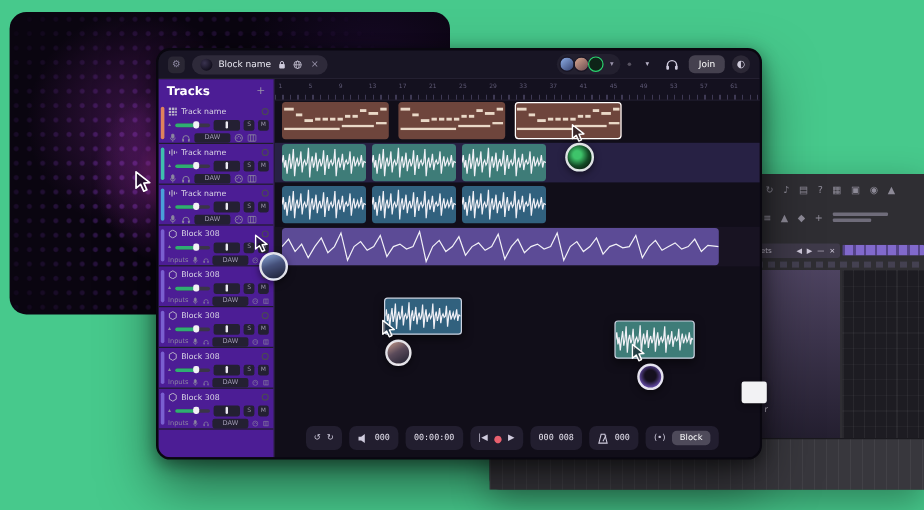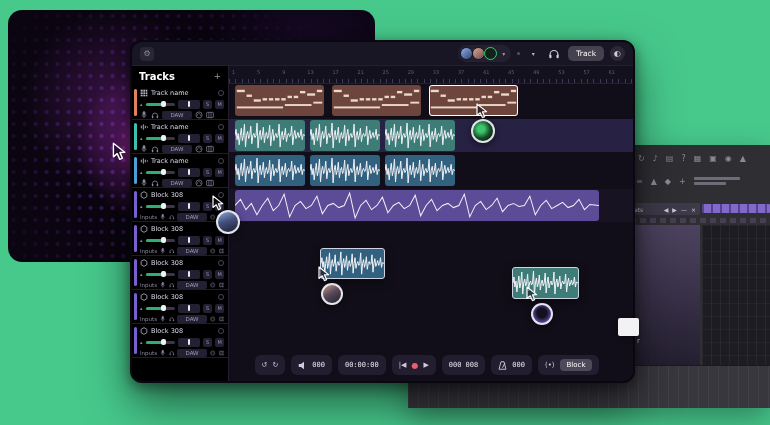--- a/index.html
+++ b/index.html
@@ -77,21 +77,21 @@
   .tb-chevron { font-size:6px; color:#9a94ab; }
   .tb-dot { width:3px; height:3px; border-radius:50%; background:#55515f; }
   .tb-mini { width:14px; height:14px; border-radius:4px; display:flex; align-items:center; justify-content:center;
              color:#b9b4c8; font-size:6px; }
   .tb-icon-btn { width:16px; height:16px; display:flex; align-items:center; justify-content:center; color:#cfcbdd; }
   .start-btn { background:#45414f; color:#fff; font-size:7.5px; border-radius:5px; padding:3px 8px; }
   .round-btn { width:15px; height:15px; border-radius:50%; background:#2c2836; color:#d0ccdc; font-size:8px;
                display:flex; align-items:center; justify-content:center; }
 
   
-  .tracks-panel { position:absolute; left:0; top:24px; width:97px; bottom:0; background:#000000;
+  .tracks-panel { position:absolute; left:0; top:24px; width:97px; bottom:0; background:#4c1d95;
                   border-right:1px solid #241f30; overflow:hidden; }
   .tp-head { height:20px; display:flex; align-items:center; justify-content:space-between; padding:0 7px; }
   .tp-title { font-size:10px; font-weight:bold; color:#fff; }
   .tp-add { color:#9a94ab; font-size:9px; }
   .track { position:relative; height:34px; border-bottom:1px solid #201c2c; padding:2px 4px 2px 8px; }
   .stripe { position:absolute; left:2px; top:3px; bottom:3px; width:2.5px; border-radius:2px; }
   .t-row1 { display:flex; align-items:center; gap:3px; height:10px; }
   .t-icon { width:8px; height:8px; color:#b9b4c8; }
   .t-name { font-size:6.5px; color:#dbd7e6; white-space:nowrap; }
   .t-arm { width:6px; height:6px; border:1px solid #4a4658; border-radius:50%; margin-left:auto; }
@@ -290,37 +290,48 @@
   </div>
   <div class="fl-grid"></div>
   <div class="fl-bottom"></div>
 </div>
 <div class="white-box"></div>
 
 <div class="main-window">
 
   <div class="titlebar">
     <div class="tb-menu">⚙</div>
+    <div class="tab-pill">
+      <span class="tab-avatar"></span>
+      <span class="tab-title">Block name</span>
+      <svg class="t-mini" style="color:#cfcbdd">
+          <use href="#i-lock"></use>
+        </svg>
+      <svg class="t-mini" style="color:#cfcbdd">
+          <use href="#i-globe"></use>
+        </svg>
+      <span class="tab-x">×</span>
+    </div>
     <div class="tb-spacer"></div>
     <div class="avatar-stack">
       <span class="tb-av a1"></span>
       <span class="tb-av a2"></span>
       <span class="tb-av a3"></span>
       <span class="tb-chevron">▾</span>
     </div>
     <span class="tb-dot"></span>
     <div class="tb-mini">
       <span>▾</span>
     </div>
     <div class="tb-icon-btn">
       <svg width="12" height="11">
           <use href="#i-phones"></use>
         </svg>
     </div>
-    <div class="start-btn">Track</div>
+    <div class="start-btn">Join</div>
     <div class="round-btn">◐</div>
   </div>
 
   <div class="tracks-panel">
     <div class="tp-head">
       <span class="tp-title">Tracks</span>
       <span class="tp-add">+</span>
     </div>
     <div id="tracks-list">
   <div class="track">

